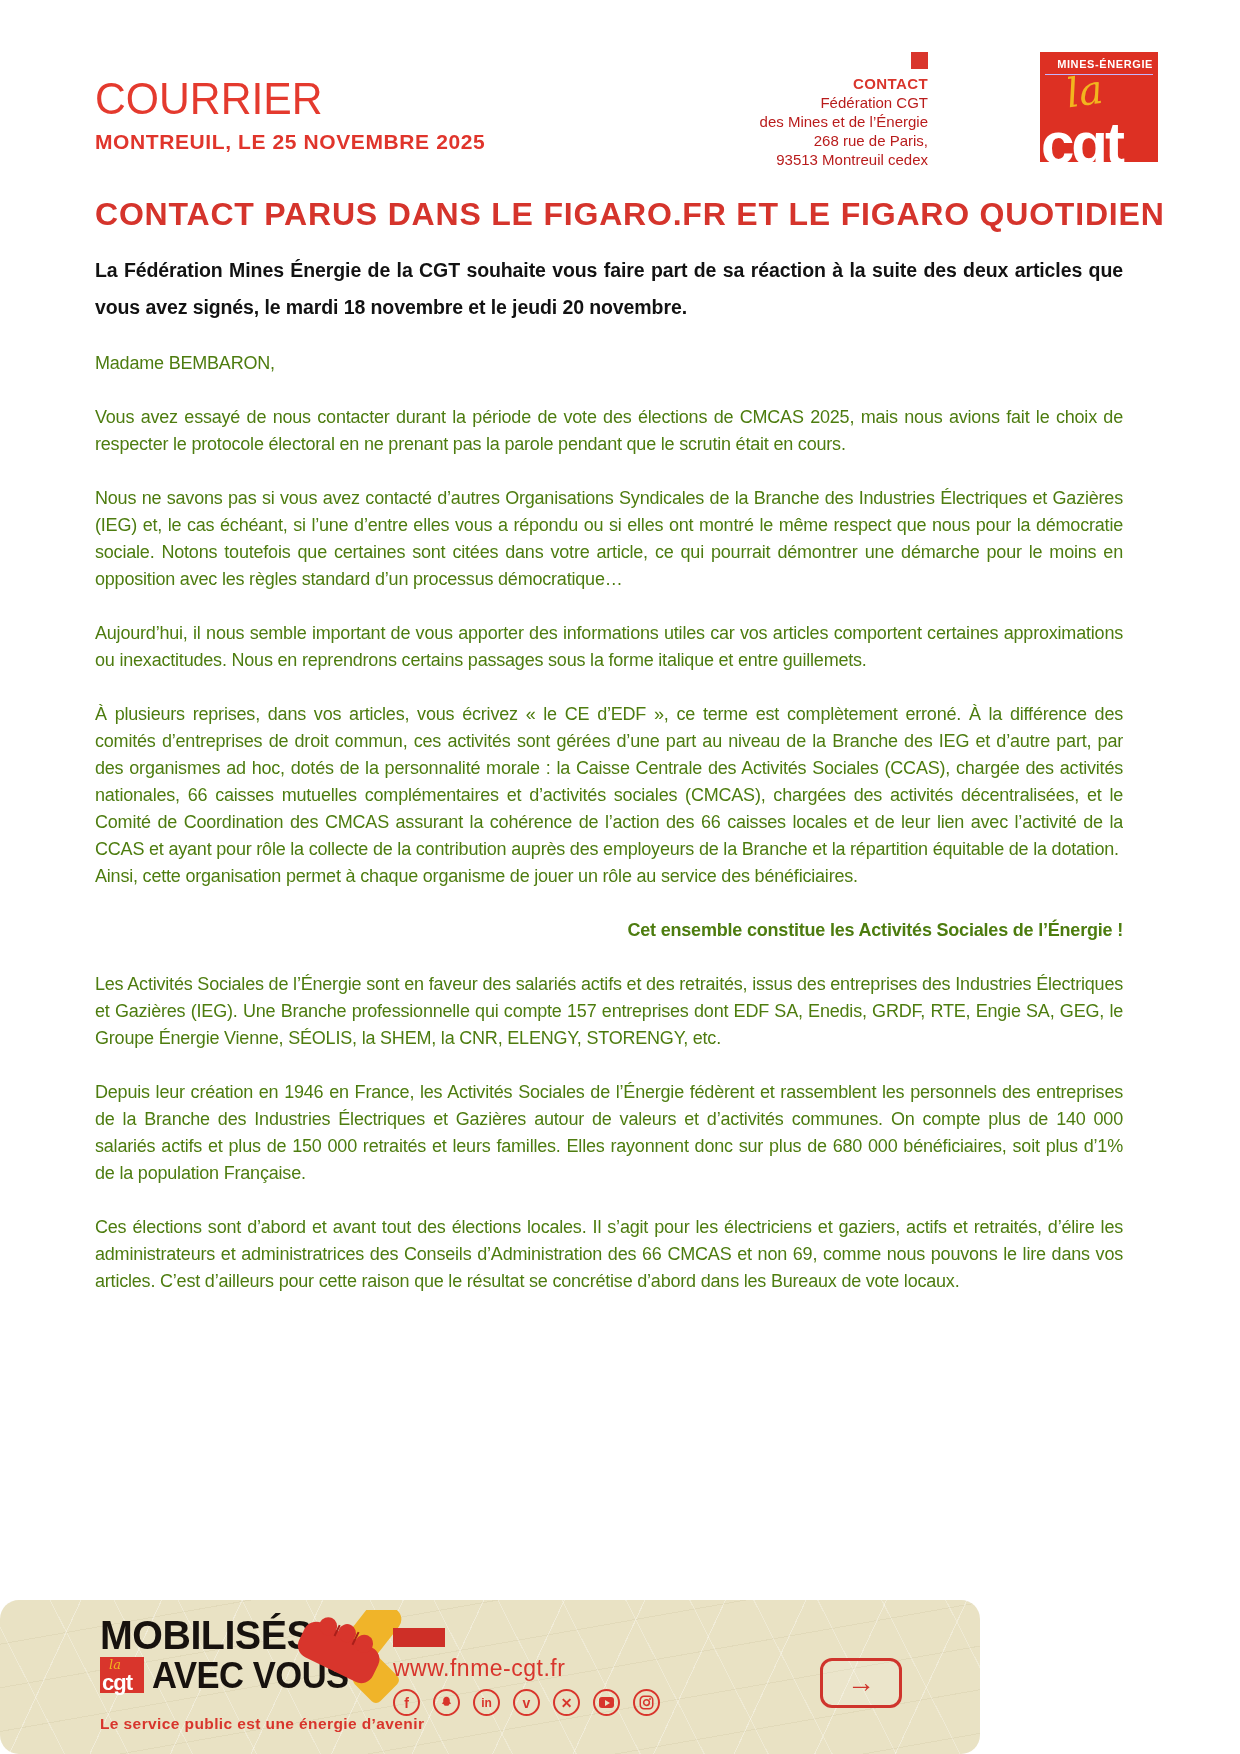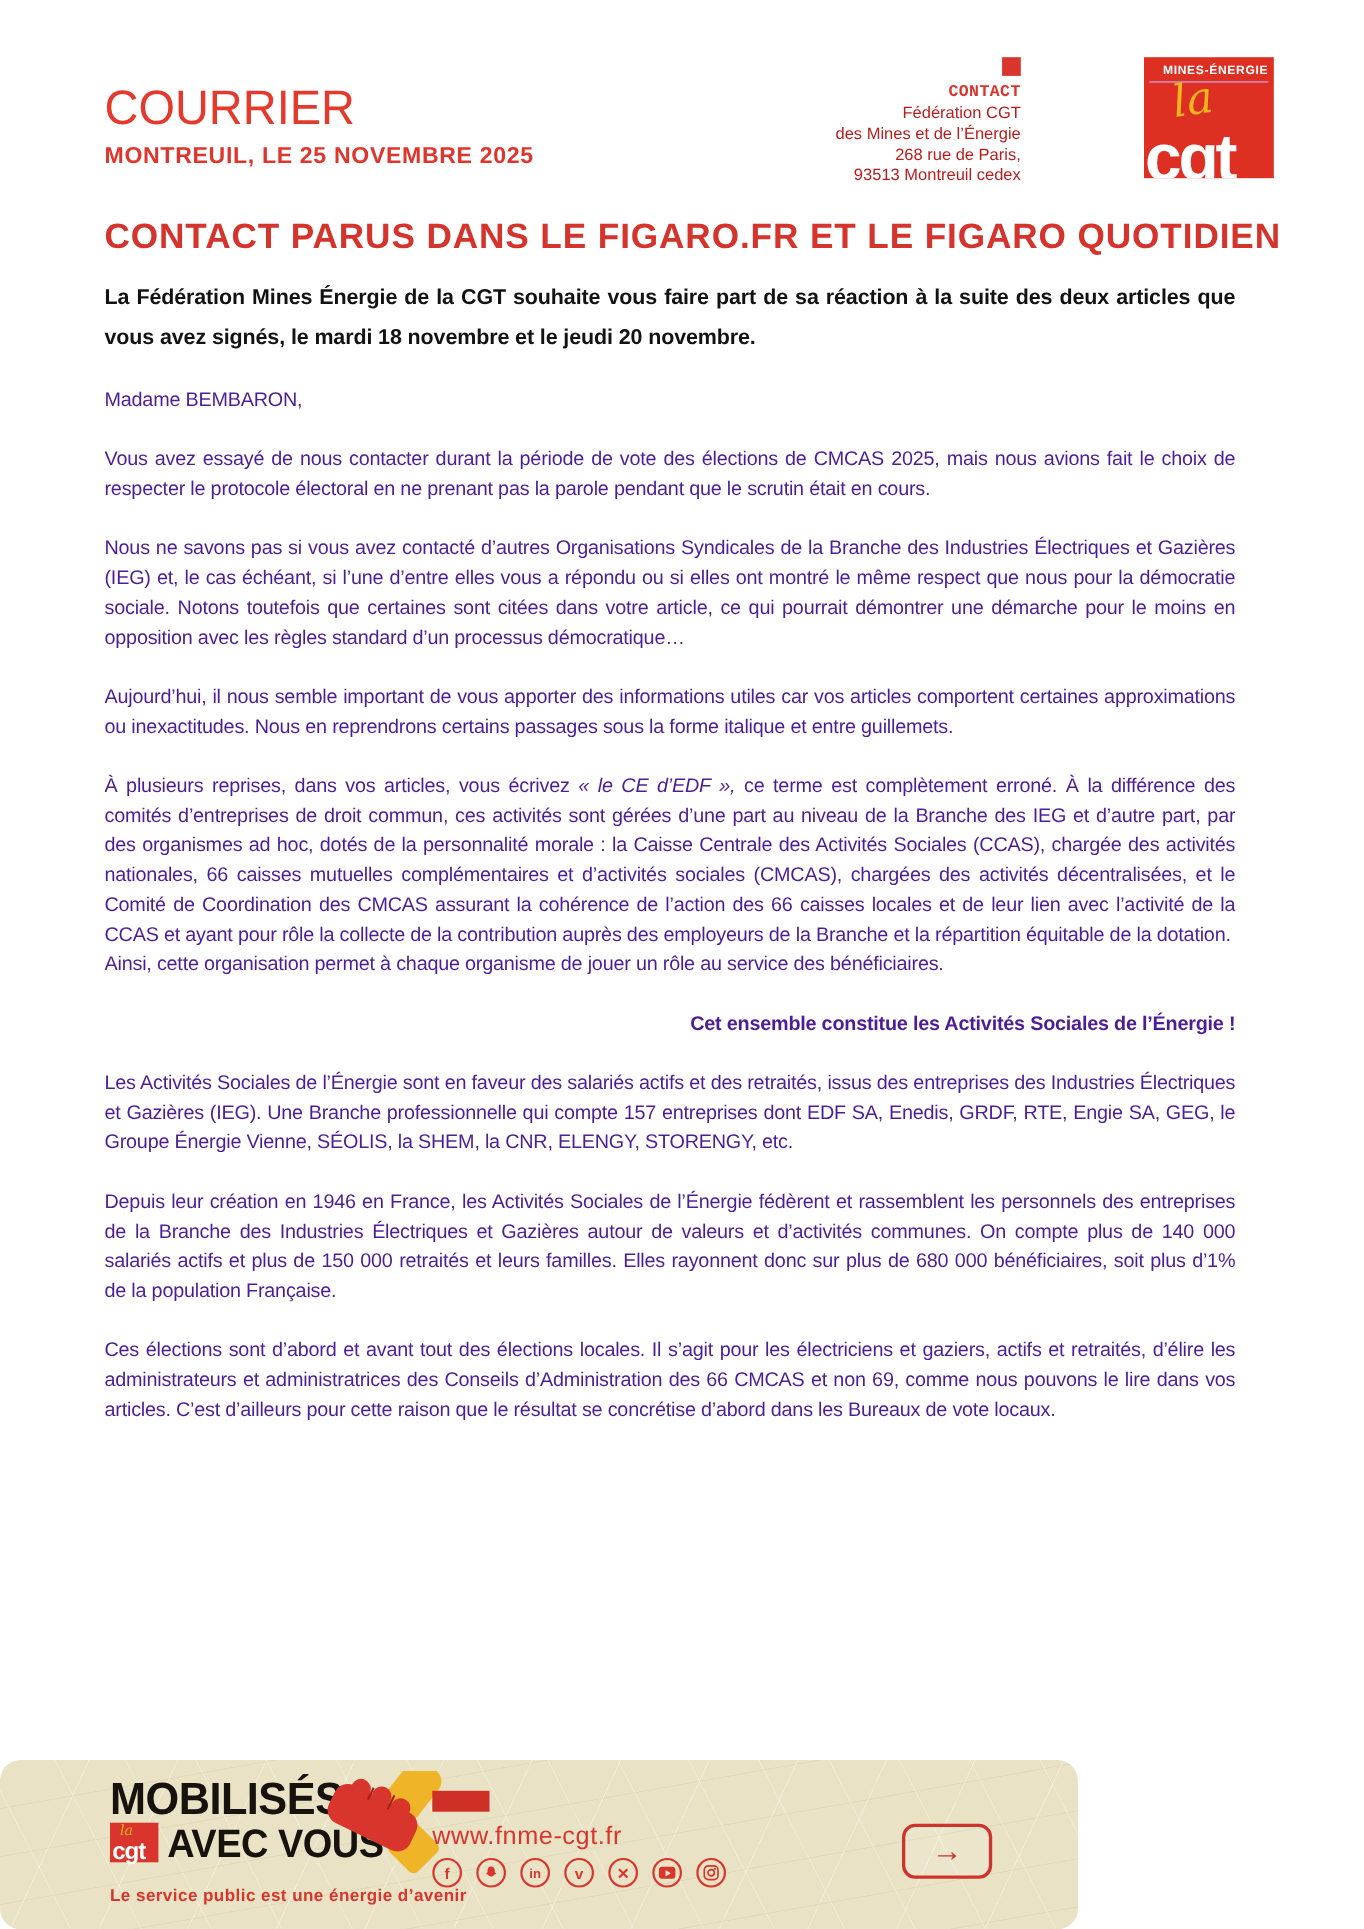--- a/index.html
+++ b/index.html
@@ -14,21 +14,21 @@
     transform:scaleX(.97);transform-origin:left top;white-space:nowrap;
   }
   .dateline{
     position:absolute;left:95px;top:130px;
     font-size:21px;font-weight:bold;color:#e0352c;letter-spacing:.6px;white-space:nowrap;
   }
   .contact{
     position:absolute;right:312px;top:52px;text-align:right;line-height:19px;
   }
   .contact .sq{display:block;margin-left:auto;width:17px;height:17px;background:#d9352c;margin-bottom:5px;}
-  .contact .c-label{font-size:15px;font-weight:bold;color:#d9352c;letter-spacing:.4px;font-family:Liberation Mono, monospace;}
+  .contact .c-label{font-size:15px;font-weight:bold;color:#d9352c;letter-spacing:.4px;}
   .contact .c-line{font-size:15px;color:#b91c1c;}
   .logo{
     position:absolute;left:1040px;top:52px;width:118px;height:110px;background:#dd3023;overflow:hidden;
   }
   .logo .sector{
     margin:6px 5px 0 5px;padding-bottom:4px;border-bottom:1px solid #c4b5fd;
     color:#ffffff;font-size:11px;font-weight:bold;letter-spacing:.6px;text-align:right;white-space:nowrap;
   }
   .logo .script{
     position:absolute;left:26px;top:16px;color:#f2b51e;
@@ -43,25 +43,25 @@
     position:absolute;left:95px;top:196px;width:1040px;
     font-size:32px;font-weight:bold;color:#d5342c;letter-spacing:.8px;white-space:nowrap;
   }
   .intro{
     position:absolute;left:95px;top:252px;width:1028px;
     font-size:19.5px;font-weight:bold;color:#121212;line-height:37px;text-align:justify;letter-spacing:-.1px;
   }
   
   .letter-body{
     position:absolute;left:95px;top:350px;width:1028px;bottom:164px;overflow:hidden;
-    font-size:18px;line-height:27px;color:#4c1d95;letter-spacing:-.2px;
+    font-size:18px;line-height:27px;color:#4d7c0f;letter-spacing:-.2px;
   }
   .letter-body p{margin:0 0 27px 0;text-align:justify;}
   .letter-body p.bold{font-weight:bold;text-align:right;}
-  .letter-body .it{font-style:italic;}
+  .letter-body .it{}
   
   .footer{
     position:absolute;left:0;bottom:0;width:980px;height:154px;background:#e9e2c4;
     background-image:
       repeating-linear-gradient(115deg,rgba(255,255,255,.35) 0 1px,transparent 1px 73px),
       repeating-linear-gradient(63deg,rgba(255,255,255,.28) 0 1px,transparent 1px 57px),
       repeating-linear-gradient(170deg,rgba(190,180,140,.18) 0 1px,transparent 1px 43px);
     border-radius: 19px;
   }
   .f-left{position:absolute;left:100px;top:14px;color:#17120e;}

